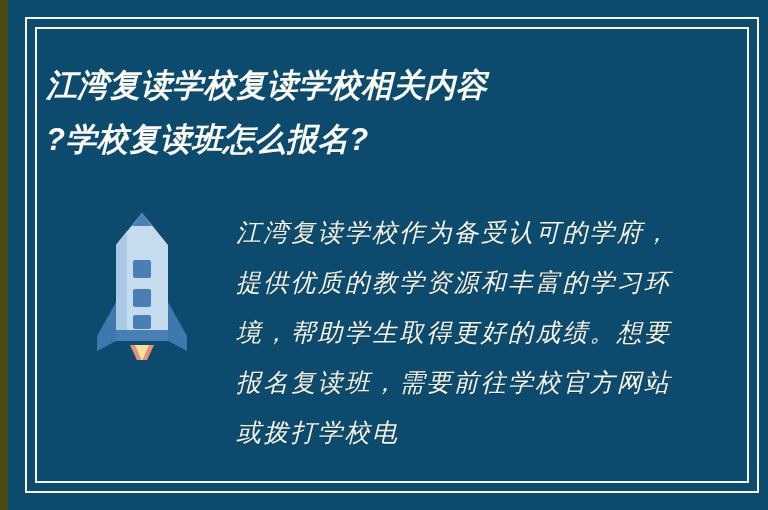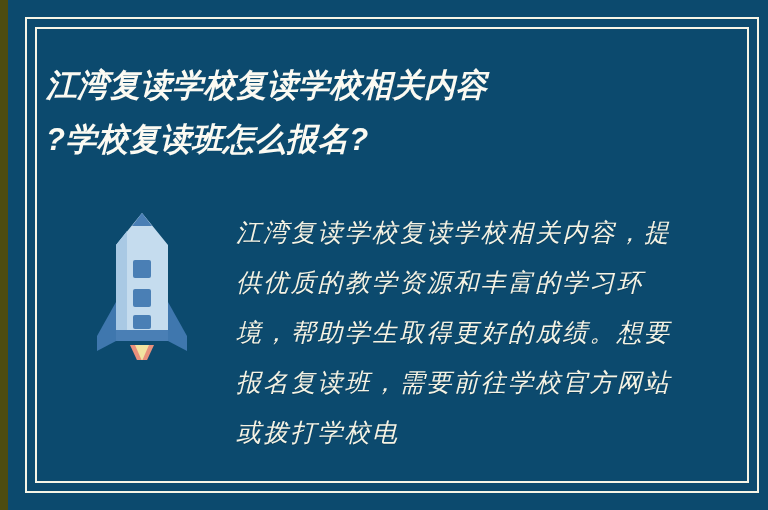--- a/index.html
+++ b/index.html
@@ -120,15 +120,15 @@
       <path d="M48 8 L58 21 L38 21 Z" fill="#4a7fb5"></path>
 
       <rect x="22" y="125" width="52" height="11" fill="#4a7fb5"></rect>
 
       <rect x="39" y="55" width="18" height="18" rx="2" fill="#4a7fb5"></rect>
       <rect x="39" y="84" width="18" height="18" rx="2" fill="#4a7fb5"></rect>
       <rect x="39" y="110" width="18" height="14" rx="2" fill="#4a7fb5"></rect>
     </svg>
   </div>
 
-  <div id="body-copy">江湾复读学校复读学校相关内容，提供优质的教学资源和丰富的学习环境，帮助学生取得更好的成绩。想要报名复读班，需要前往学校官方网站或拨打学校电</div>
+  <div id="body-copy">江湾复读学校作为备受认可的学府，提供优质的教学资源和丰富的学习环境，帮助学生取得更好的成绩。想要报名复读班，需要前往学校官方网站或拨打学校电</div>
 
 </div>
 
 </body></html>

